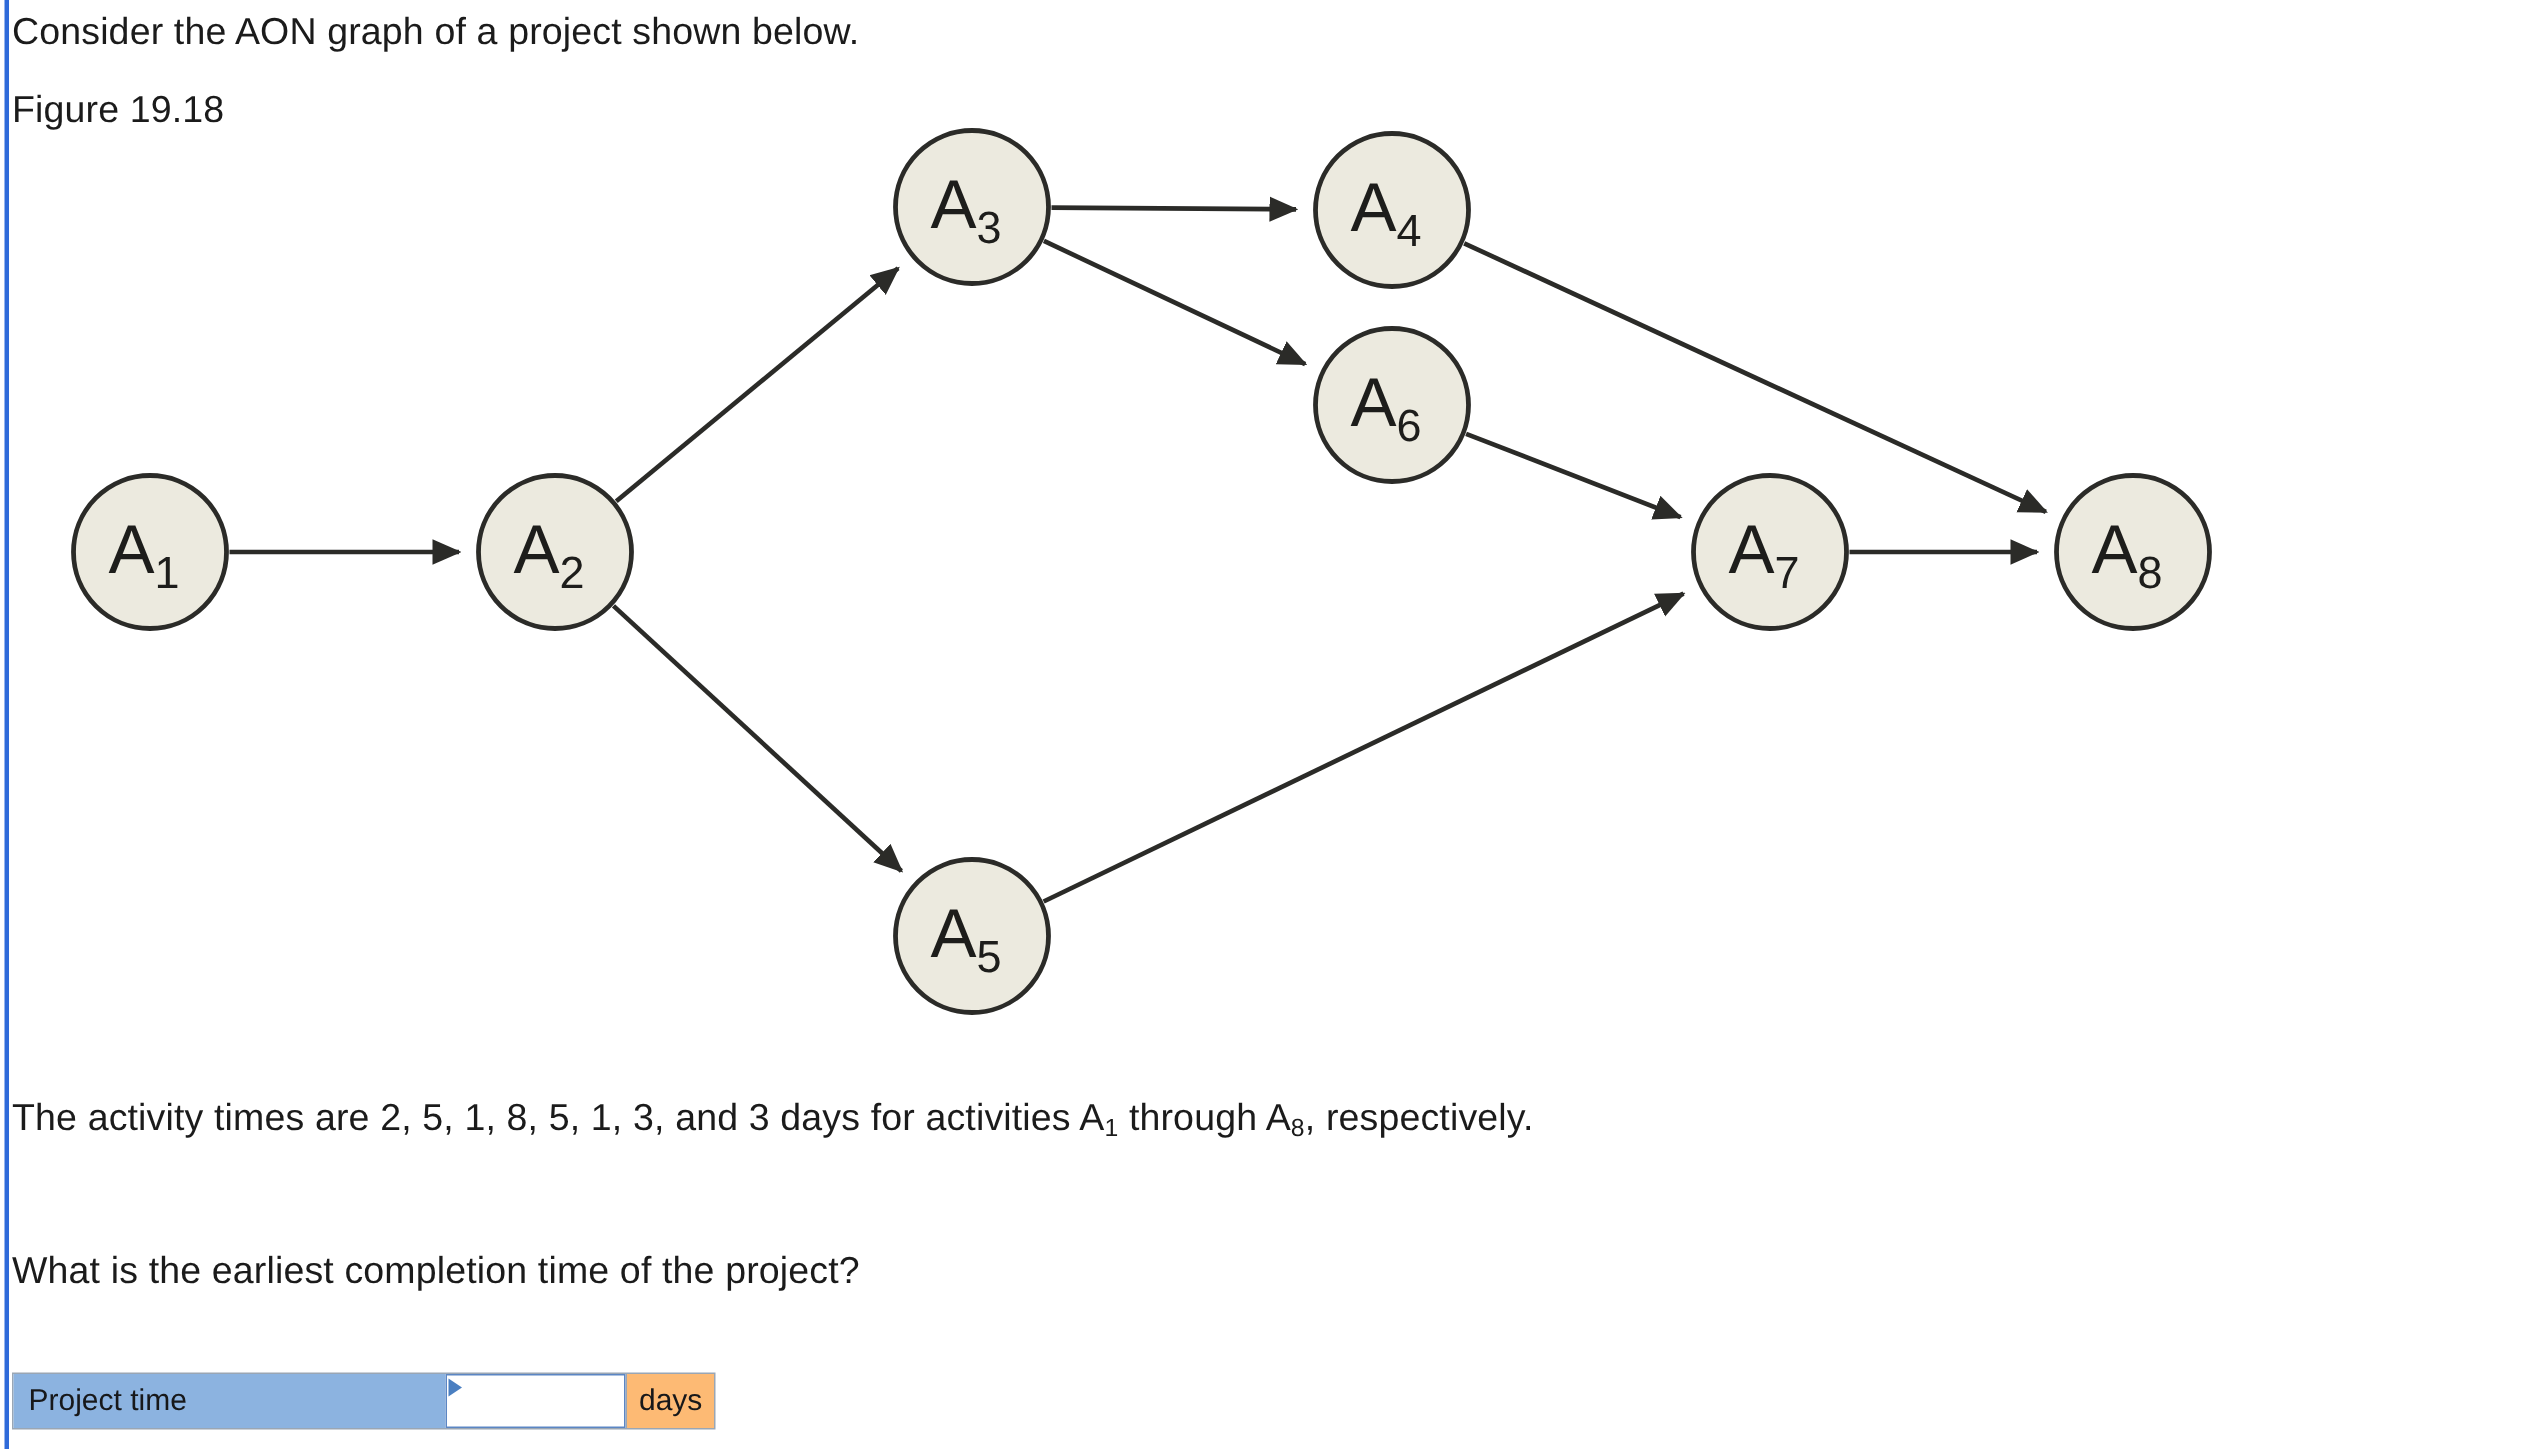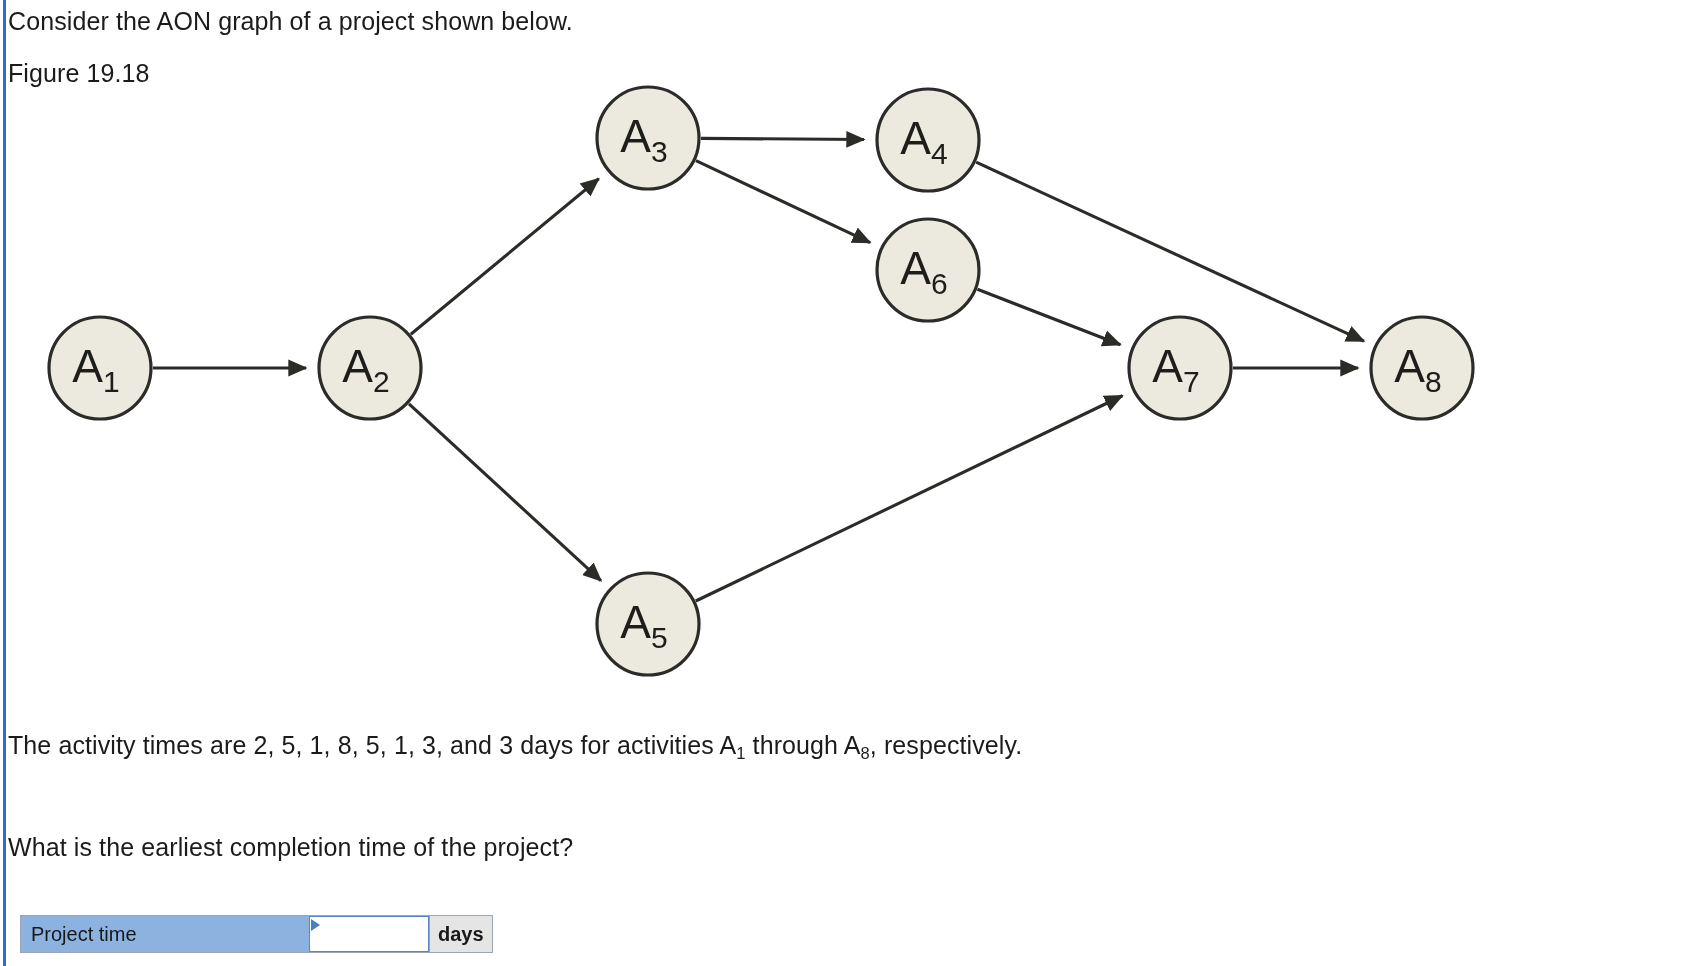--- a/index.html
+++ b/index.html
@@ -82,21 +82,21 @@
   }
   .edge-line {
     stroke: #2b2b28;
     stroke-width: 3.1;
     fill: none;
   }
 
   
   #answer-widget {
     position: absolute;
-    left: 20px;
+    left: 8px;
     top: 915px;
     display: flex;
     align-items: stretch;
     height: 38px;
     border: 1px solid #9aa6b4;
     box-sizing: border-box;
     background: #ffffff;
   }
   #answer-label {
     width: 288px;
@@ -136,25 +136,24 @@
     font-family: "Liberation Sans", sans-serif;
     font-size: 20px;
     color: #17181a;
     padding: 0 6px 0 14px;
     box-sizing: border-box;
   }
   #answer-unit {
     display: flex;
     align-items: center;
     padding: 0 8px;
-    background: #e5e5e5;
+    background: #fdba74;
     font-size: 20px;
     color: #17181a;
     border-left: 1px solid #9aa6b4;
-    font-weight: bold;
   }
 </style>
 </head>
 <body>
 
 <div id="left-rule"></div>
 
 <div id="content">
 
   <div class="prose" id="intro-line">Consider the AON graph of a project shown below.</div>

